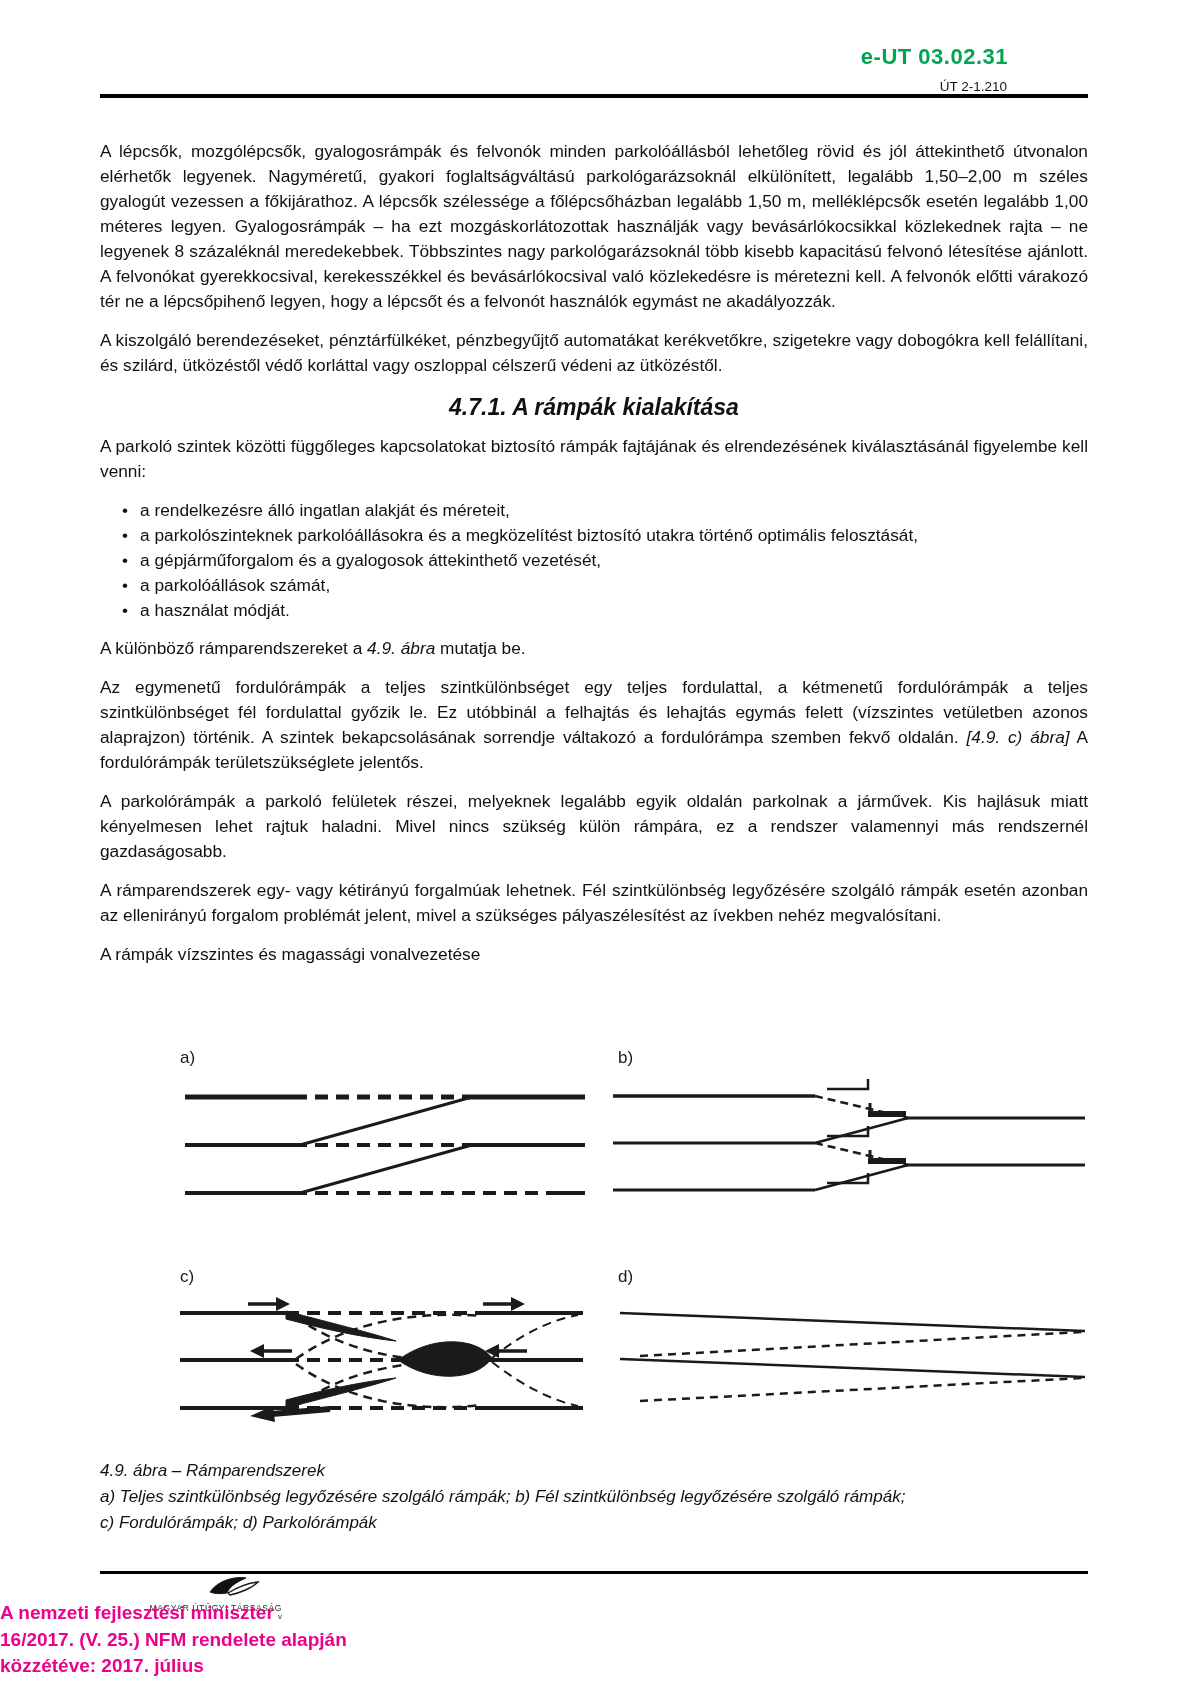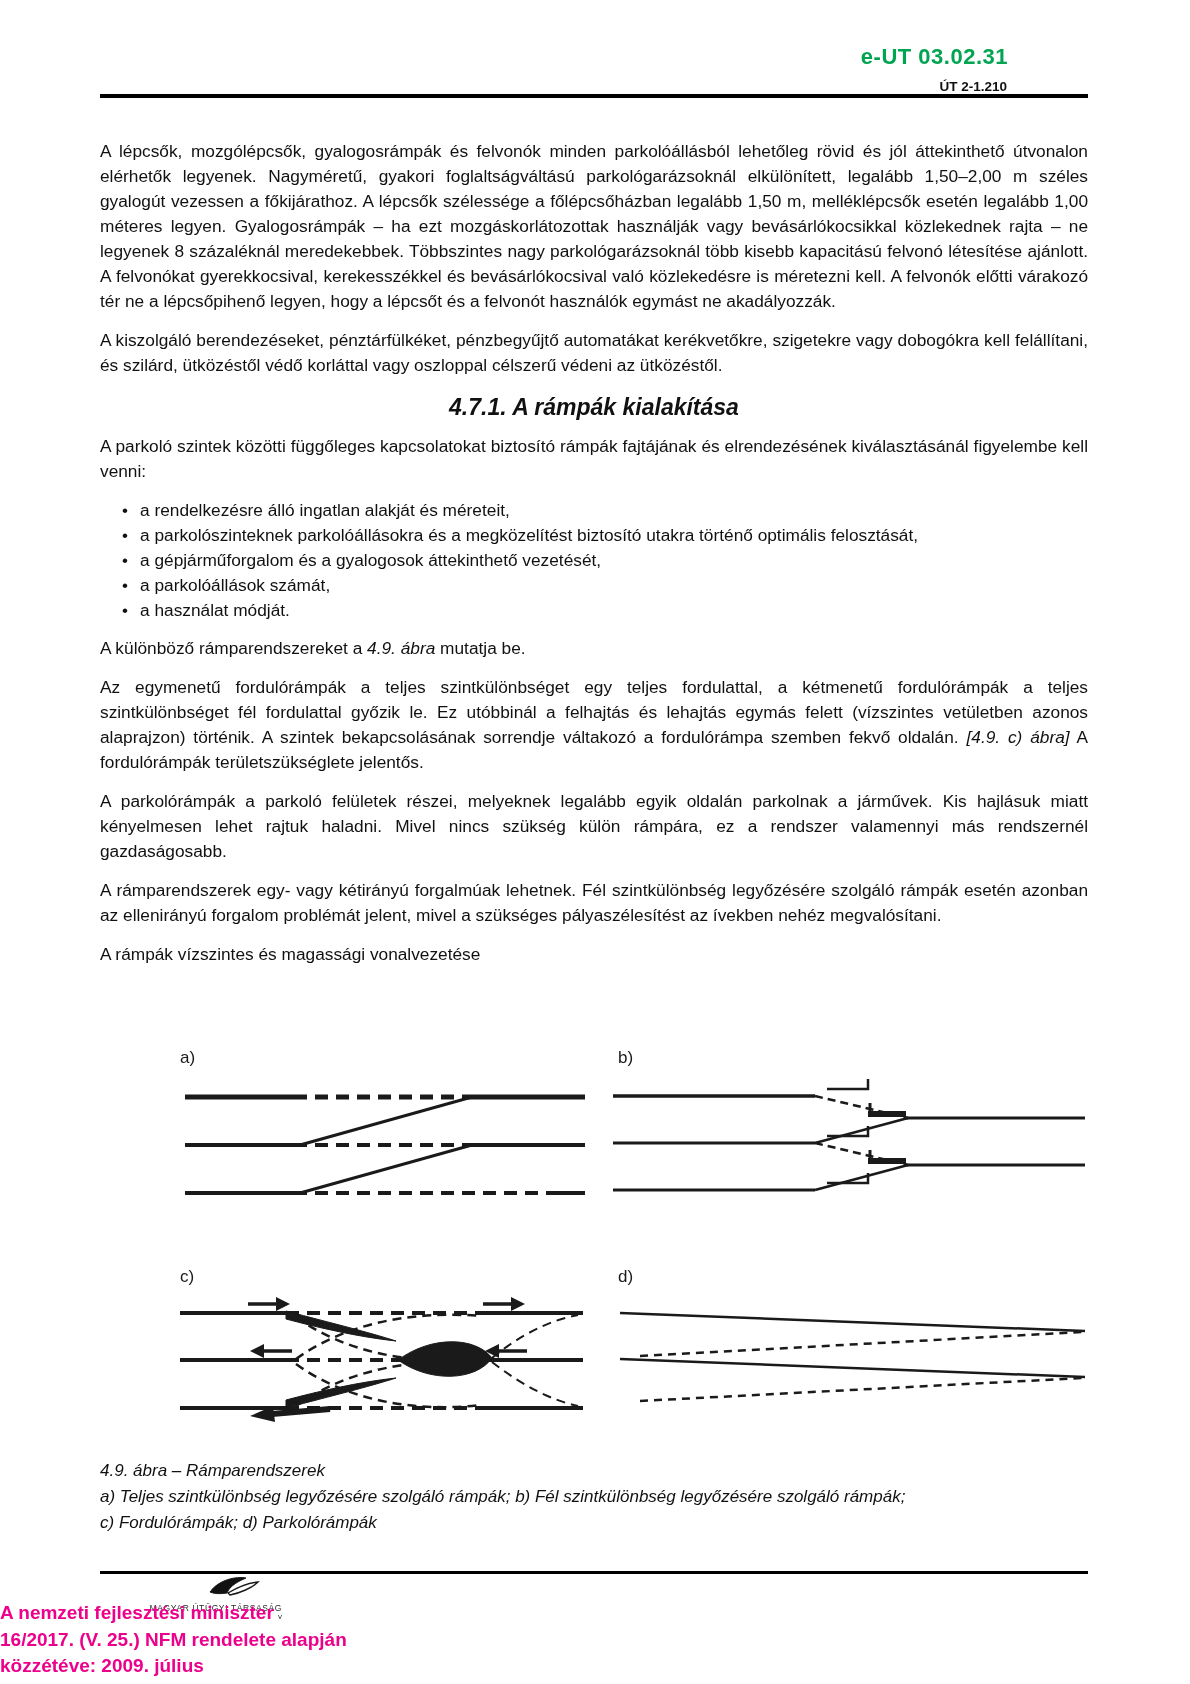--- a/index.html
+++ b/index.html
@@ -13,21 +13,21 @@
     overflow:hidden;
   }
   
   .hdr-code{
     position:absolute;top:44px;right:182px;
     font-size:22px;font-weight:700;color:#00a551;
     letter-spacing:0.5px;
   }
   .hdr-subcode{
     position:absolute;top:79px;right:183px;
-    font-size:13.5px;font-weight:700;color:#111;
+    font-size:13.5px;font-weight:400;color:#111;
   }
   .hdr-rule{
     position:absolute;top:94px;left:100px;width:988px;height:4px;
     background:#000;
   }
   
   .content{
     position:absolute;top:139px;left:100px;width:988px;
     font-size:17.3px;line-height:25px;text-align:justify;
   }
@@ -218,18 +218,18 @@
       <path d="M38 16 C 46 4, 64 0, 74 2 C 62 7, 57 12, 55 17 C 49 18, 42 18, 38 16 Z" fill="#111" stroke="none"></path>
       <path d="M56 17 C 66 11, 76 7, 86 6 C 80 12, 68 17, 58 19 Z" fill="none" stroke="#111" stroke-width="1.4"></path>
     </svg>
     <div class="logo-text">MAGYAR ÚTÜGYI TÁRSASÁG</div>
     <div class="logo-v">v</div>
   </div>
 
   <div class="ftr-center">
     <div>A nemzeti fejlesztési miniszter</div>
     <div>16/2017. (V. 25.) NFM rendelete alapján</div>
-    <div>közzétéve: 2009. július</div>
+    <div>közzétéve: 2017. július</div>
   </div>
 
   <div class="ftr-page">17</div>
 
 </div>
 
 </body></html>

